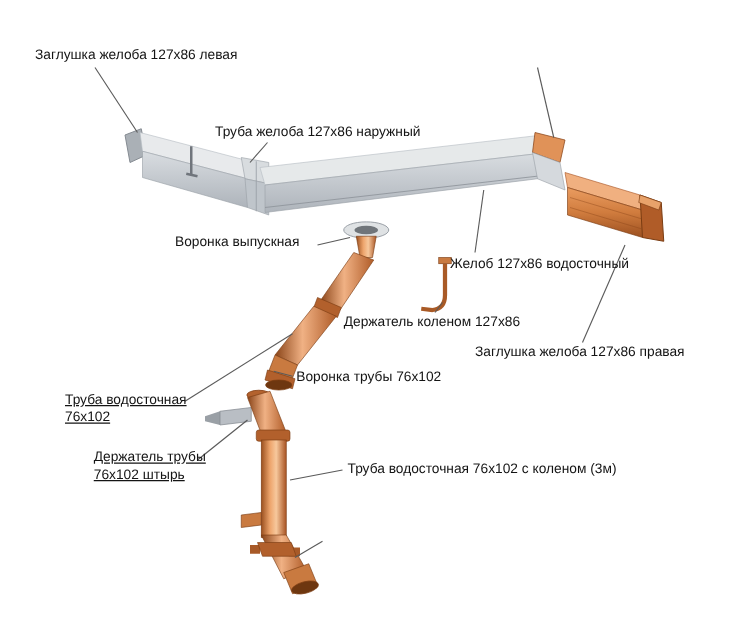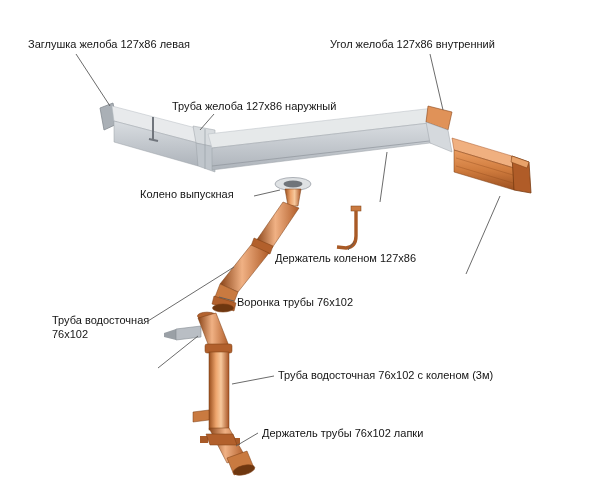--- a/index.html
+++ b/index.html
@@ -5,21 +5,21 @@
   html,body{margin:0;padding:0;background:#ffffff;}
   .canvas{
     position:relative;width:600px;height:497px;background:#ffffff;
     font-family:"Liberation Sans",sans-serif;overflow:hidden;
   }
   .canvas svg{position:absolute;left:0;top:0;}
   .lbl{
     position:absolute;font-size:11px;color:#141414;line-height:1.25;
     white-space:nowrap;
   }
-  .lbl.wrap{white-space:normal;}
+  .lbl.wrap{white-space:normal;text-decoration:underline;}
 </style>
 </head>
 <body>
 
 <div class="canvas">
 
   <svg width="600" height="497" viewBox="0 0 600 497">
     <defs>
       <linearGradient id="gGray" x1="0" y1="0" x2="0" y2="1">
         <stop offset="0" stop-color="#d9dde1"></stop>
@@ -135,32 +135,33 @@
       <line x1="234" y1="301" x2="219" y2="297"></line>
       <line x1="148" y1="321" x2="234" y2="267"></line>
       <line x1="158" y1="368" x2="198" y2="336"></line>
       <line x1="274" y1="376" x2="232" y2="384"></line>
       <line x1="258" y1="433" x2="236" y2="446"></line>
     </g>
   </svg>
 
   <div class="lbl" style="left:28px;top:38px">Заглушка желоба 127х86 левая</div>
 
-  <div class="lbl" style="left:330px;top:38px">Угол желоба 127х86 внутренний</div>
 
   <div class="lbl" style="left:172px;top:100px">Труба желоба 127х86 наружный</div>
 
-  <div class="lbl" style="left:140px;top:188px">Колено выпускная</div>
+  <div class="lbl" style="left:140px;top:188px">Воронка выпускная</div>
 
+  <div class="lbl" style="left:360px;top:205px">Желоб 127х86 водосточный</div>
 
   <div class="lbl" style="left:275px;top:252px">Держатель коленом 127х86</div>
 
+  <div class="lbl" style="left:380px;top:276px">Заглушка желоба 127х86 правая</div>
 
   <div class="lbl" style="left:237px;top:296px">Воронка трубы 76х102</div>
 
   <div class="lbl wrap" style="left:52px;top:314px;width:125px">Труба водосточная 76х102</div>
 
+  <div class="lbl wrap" style="left:75px;top:360px;width:118px">Держатель трубы 76х102 штырь</div>
 
   <div class="lbl" style="left:278px;top:369px">Труба водосточная 76х102 с коленом (3м)</div>
 
-  <div class="lbl" style="left:262px;top:427px">Держатель трубы 76х102 лапки</div>
 
 </div>
 
 </body></html>

